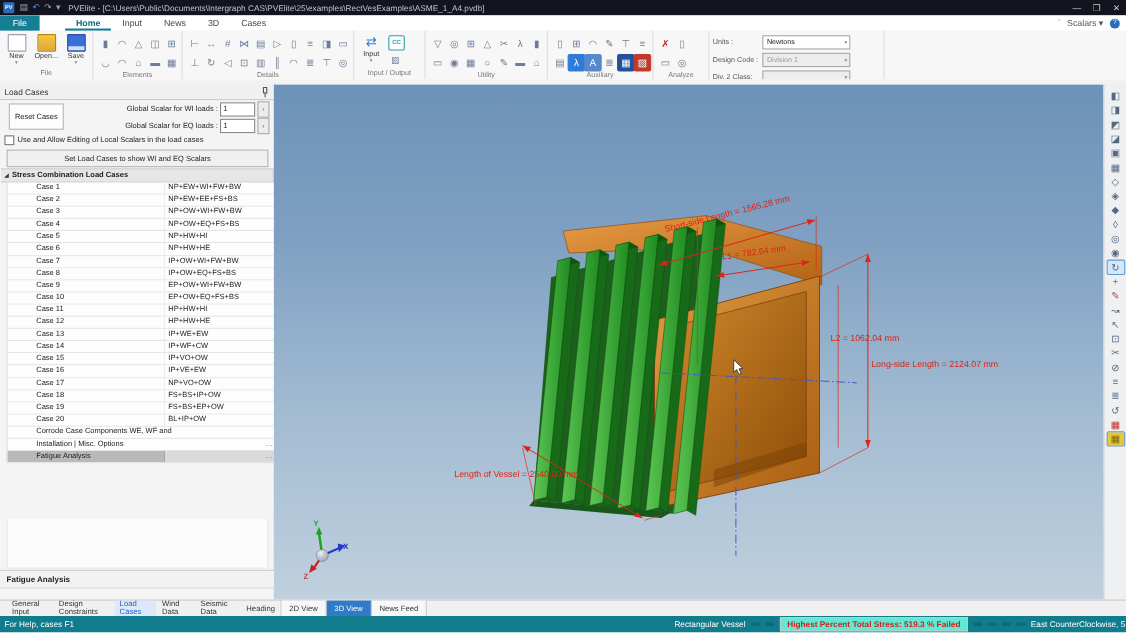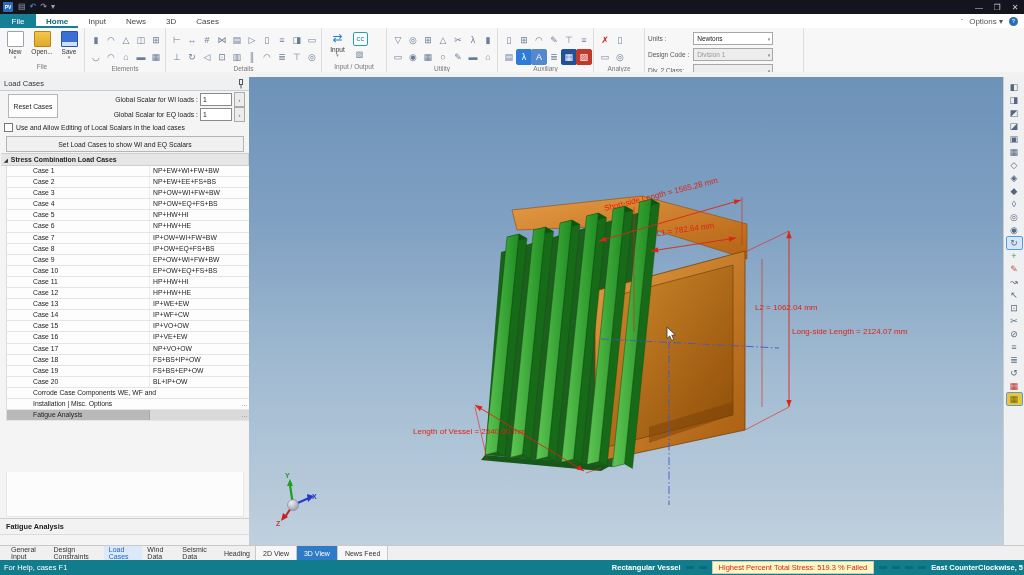--- a/index.html
+++ b/index.html
@@ -88,49 +88,50 @@
   .ltab{padding:0 5px;display:flex;align-items:center;color:#333;}
   .ltab.active{background:#dce9f8;color:#1b62c4;}
   .vtabs{display:flex;align-items:stretch;}
   .vtab{padding:0 7px;display:flex;align-items:center;background:#f7f7f7;border-right:1px solid #c9c9c9;color:#333;}
   .vtab.active{background:#2f7bc8;color:#fff;}
   
   .statusbar{position:absolute;top:560px;left:0;right:0;height:15px;background:#117c8c;color:#fff;display:flex;align-items:center;font-size:7.5px;}
   .sb-help{padding-left:4px;}
   .sb-right{margin-left:auto;display:flex;align-items:center;gap:5px;}
   .sb-sep{width:8px;height:3px;background:#0d6a79;border-radius:1px;}
-  .sb-vessel,.sb-orient{font-weight:bold;white-space:nowrap;}
+  .sb-vessel,.sb-orient{font-weight:normal;white-space:nowrap;}
   .sb-orient{padding-right:1px;}
-  .sb-stress{background:#fef9c3;color:#d41f1f;font-weight:normal;padding:1px 6px;border:1px solid #c9c9c9;white-space:nowrap;text-align:right;}
+  .sb-stress{background:#5eead4;color:#d41f1f;font-weight:bold;padding:1px 6px;border:1px solid #c9c9c9;white-space:nowrap;text-align:right;}
 </style>
 </head>
 <body>
 
 <div class="titlebar">
   <div class="pvlogo">PV</div>
   <span id="qat"><span class="qicon" style="color: rgb(152, 162, 176);">▤</span><span class="qicon" style="color: rgb(74, 144, 217);">↶</span><span class="qicon" style="color: rgb(152, 162, 176);">↷</span><span class="qicon" style="color: rgb(152, 162, 176);">▾</span></span>
+  <span class="title-text">PVElite - [C:\Users\Public\Documents\Intergraph CAS\PVElite\25\examples\RectVesExamples\ASME_1_A4.pvdb]</span>
   <div class="win-ctrls">
     <div class="wbtn">—</div>
     <div class="wbtn">❐</div>
     <div class="wbtn">✕</div>
   </div>
 </div>
 
 <div class="menurow">
   <div class="file-tab">File</div>
-  <div id="menu-tabs" style="display:flex;">
+  <div id="menu-tabs" style="display:flex;margin-left:23px;">
       <div class="mtab active">Home</div>
       <div class="mtab">Input</div>
       <div class="mtab">News</div>
       <div class="mtab">3D</div>
       <div class="mtab">Cases</div>
     </div>
   <div class="menu-right">
     <span class="collapse-caret">ˆ</span>
-    <span>Options ▾</span>
+    <span>Scalars ▾</span>
     <span class="help-badge">?</span>
   </div>
 </div>
 
 <div class="ribbon">
   <div class="rgroup" style="width:78px;">
     <div class="rgroup-body">
       <div class="bigbtn">
         <div class="bicon icon-new"></div>
         <span>New</span>

